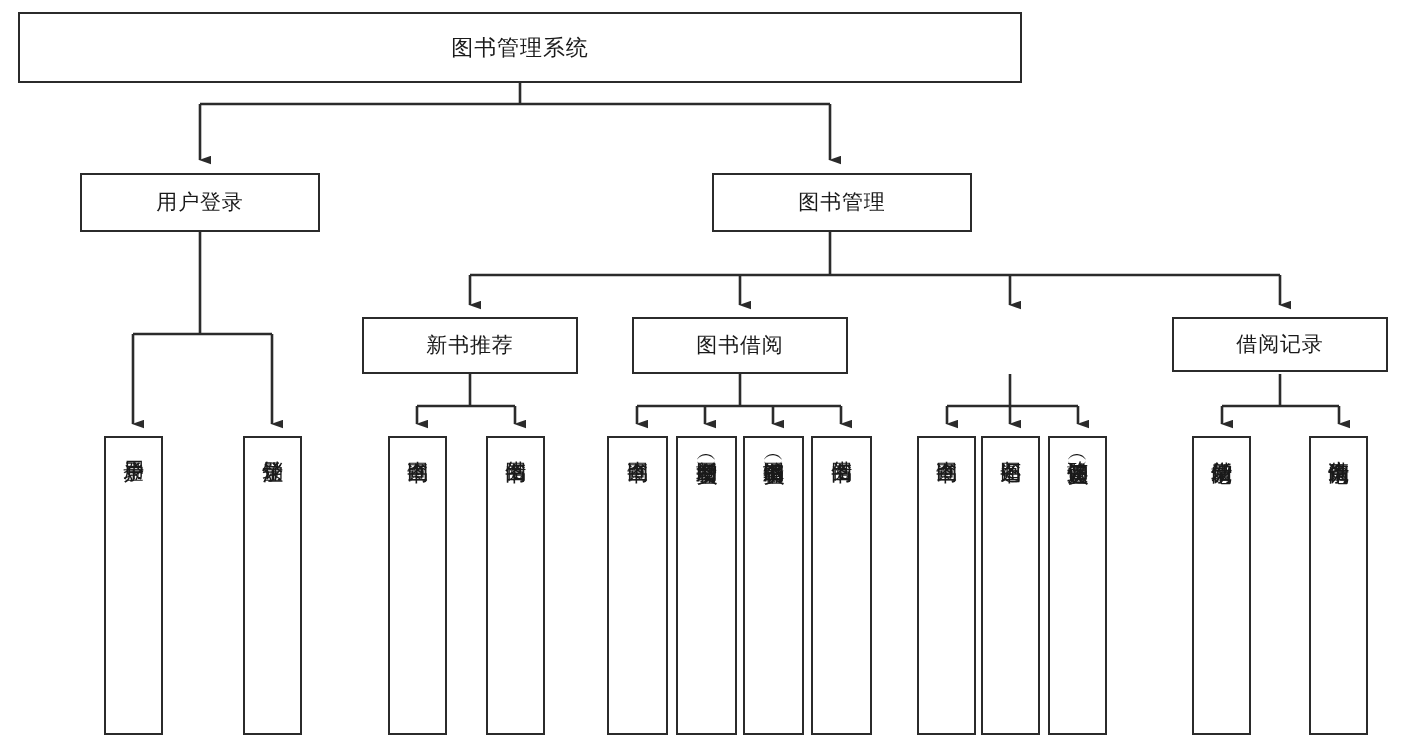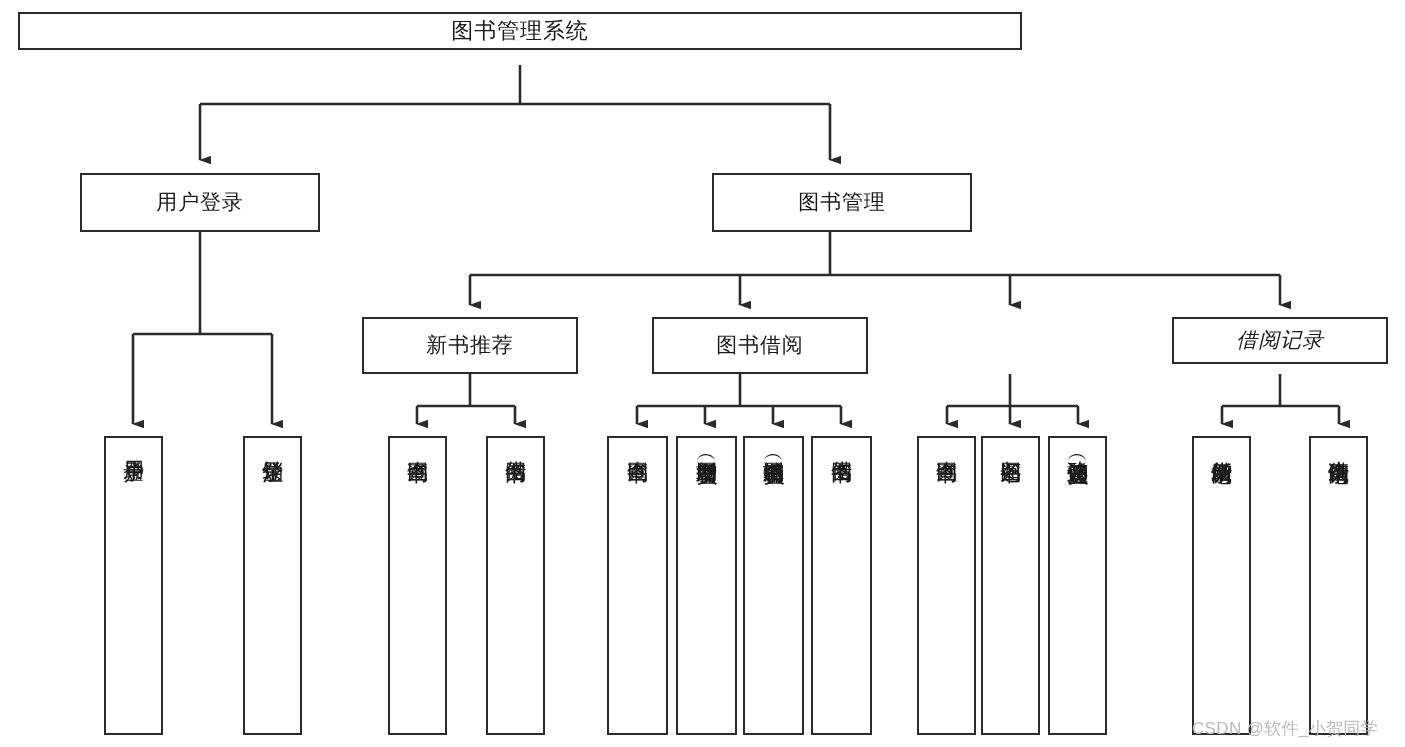--- a/index.html
+++ b/index.html
@@ -120,38 +120,38 @@
       <path d="M1010,406 L1010,424" marker-end="url(#arrowhead)"></path>
       <path d="M1078,406 L1078,424" marker-end="url(#arrowhead)"></path>
 
       <path d="M1280,374 L1280,406"></path>
       <path d="M1222,406 L1339,406"></path>
       <path d="M1222,406 L1222,424" marker-end="url(#arrowhead)"></path>
       <path d="M1339,406 L1339,424" marker-end="url(#arrowhead)"></path>
     </g>
   </svg>
 
-  <div class="node root horiz" style="left:18px; top:12px; width:1004px; height:38px;">
+  <div class="node root horiz" style="left:18px; top:12px; width:1004px; height:71px;">
     <span class="label">图书管理系统</span>
   </div>
 
   <div class="node horiz" style="left:80px; top:173px; width:240px; height:59px;">
     <span class="label">用户登录</span>
   </div>
   <div class="node horiz" style="left:712px; top:173px; width:260px; height:59px;">
     <span class="label">图书管理</span>
   </div>
 
   <div class="node horiz" style="left:362px; top:317px; width:216px; height:57px;">
     <span class="label">新书推荐</span>
   </div>
-  <div class="node horiz" style="left:632px; top:317px; width:216px; height:57px;margin-left:20px;">
+  <div class="node horiz" style="left:632px; top:317px; width:216px; height:57px;">
     <span class="label">图书借阅</span>
   </div>
-  <div class="node horiz" style="left:1172px; top:317px; width:216px; height:47px;font-style:italic;">
+  <div class="node horiz" style="left:1172px; top:317px; width:216px; height:55px;">
     <span class="label">借阅记录</span>
   </div>
 
   <div class="node vert" style="left:104px; top:436px; width:59px; height:299px;">
     <span class="label">用户登录</span>
   </div>
   <div class="node vert" style="left:243px; top:436px; width:59px; height:299px;">
     <span class="label">注销登录</span>
   </div>
 
@@ -185,15 +185,14 @@
     <span class="label">确认归还（管理员）</span>
   </div>
 
   <div class="node vert" style="left:1192px; top:436px; width:59px; height:299px;">
     <span class="label">新增借阅记录</span>
   </div>
   <div class="node vert" style="left:1309px; top:436px; width:59px; height:299px;">
     <span class="label">查询借阅记录</span>
   </div>
 
-  <div class="watermark" style="left:1192px; top:717px;">CSDN @软件_小贺同学</div>
 
 </div>
 
 </body></html>

